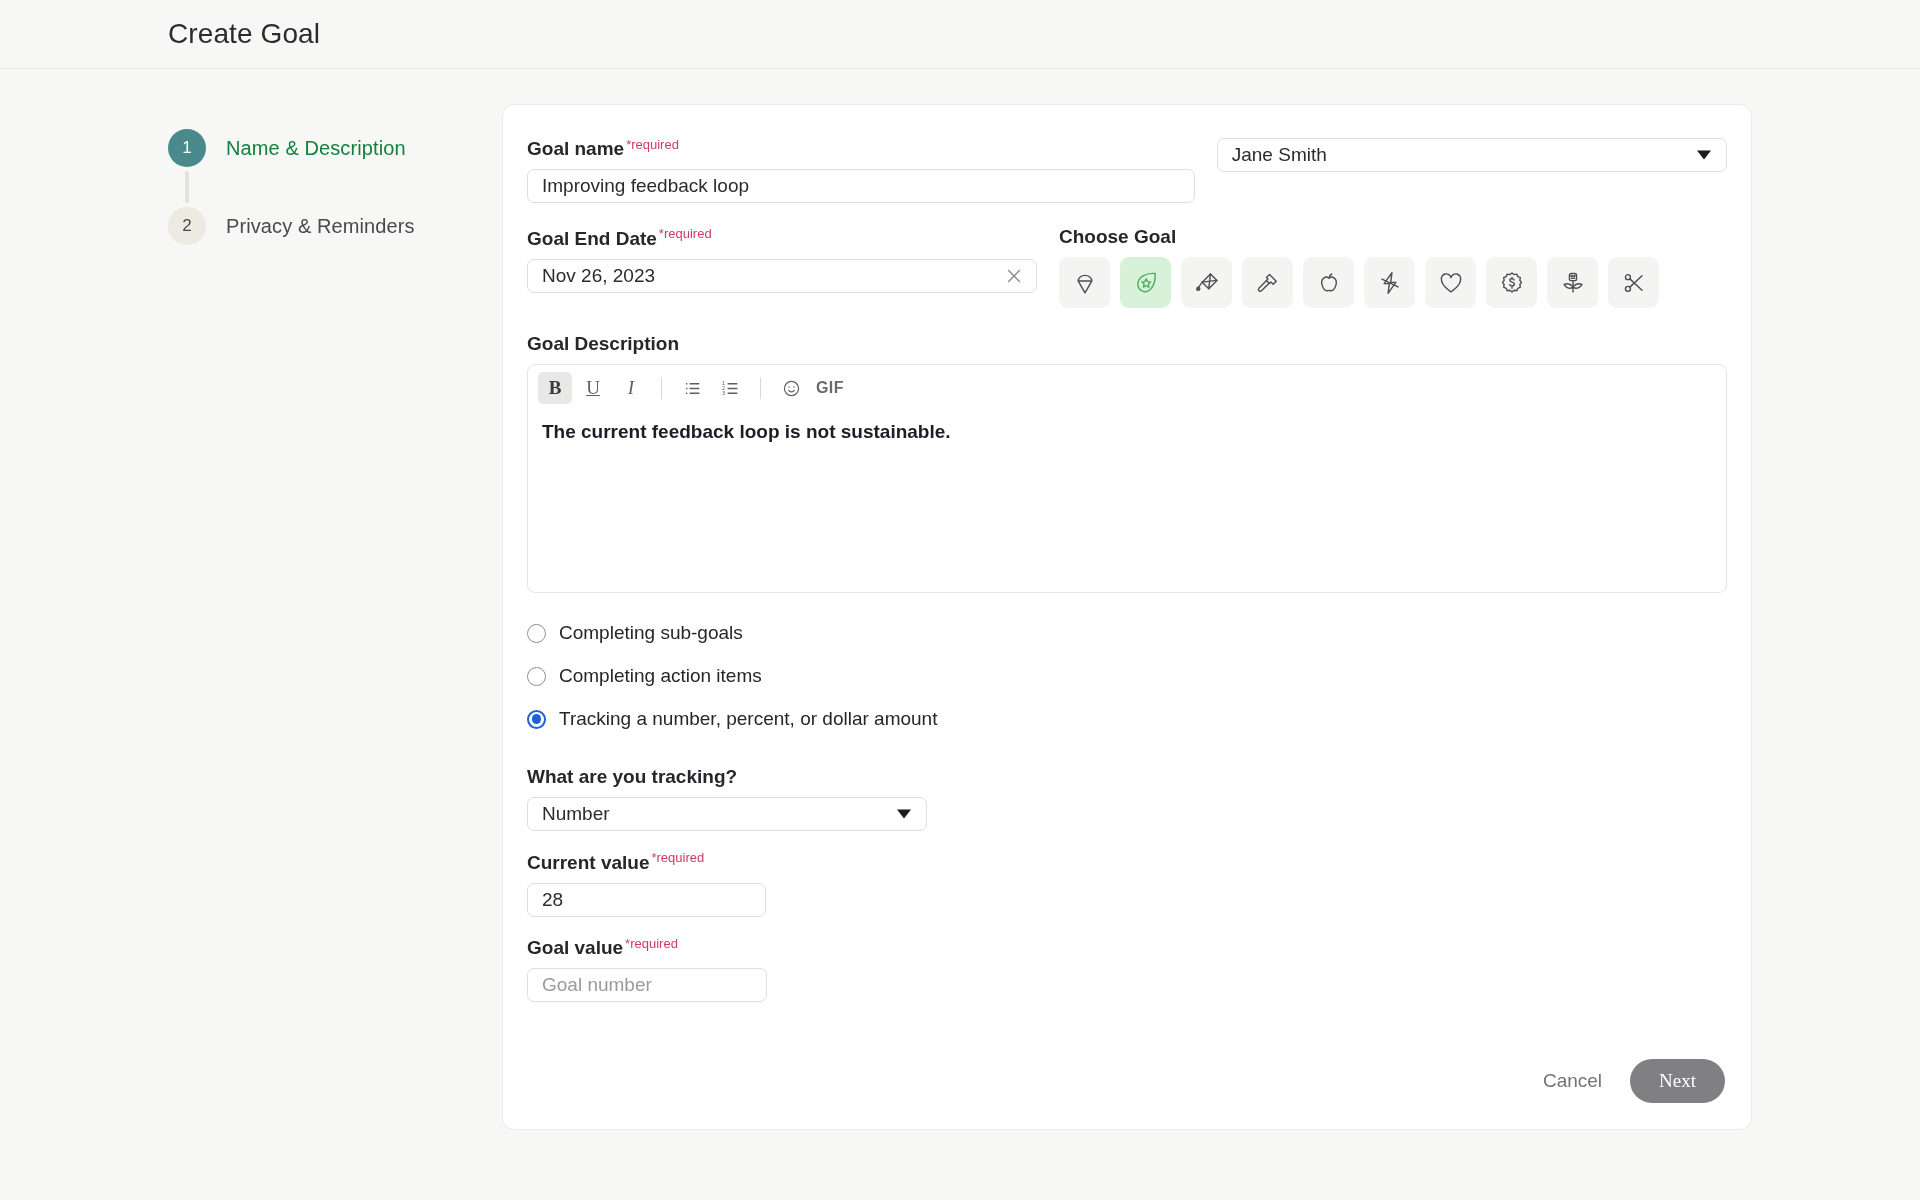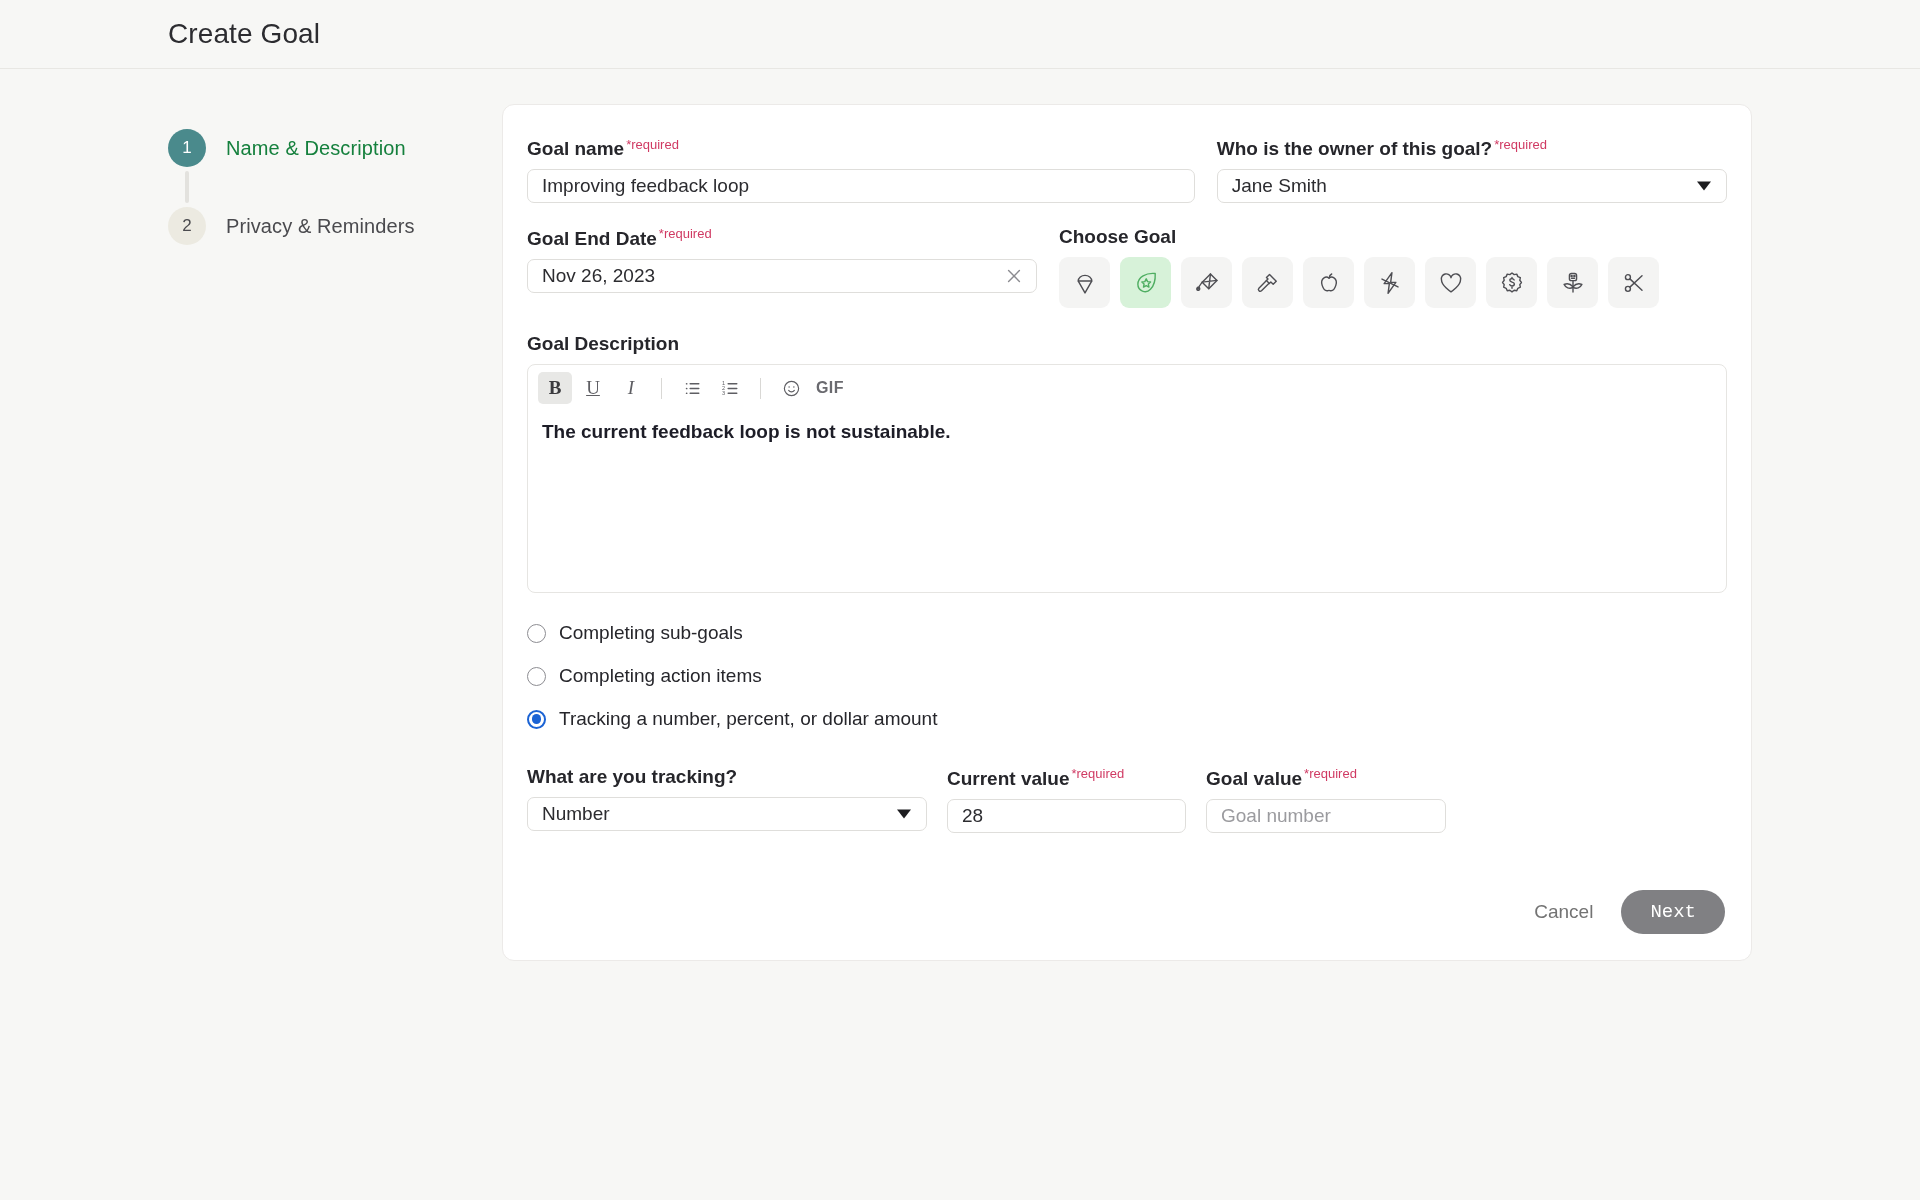--- a/index.html
+++ b/index.html
@@ -150,40 +150,40 @@
     flex: 0 0 auto; position: relative;
   }
   .radio.checked { border-color: #1b63d4; border-width: 2px; }
   .radio.checked::after {
     content: ""; position: absolute;
     inset: 2.6px; border-radius: 50%; background: #1b63d4;
   }
   .radio-label { font-size: 19px; color: #26262b; }
 
   
-  .track-row { display: flex; gap: 20px; margin-top: 30px; }
+  .track-row { display: flex; gap: 20px; margin-top: 30px; flex-direction: column; }
   .track-col-1 { width: 400px; }
   .track-col-2 { width: 239px; }
   .track-col-3 { width: 240px; }
 
   
   .card-footer {
     display: flex; align-items: center; justify-content: flex-end;
     gap: 10px; margin-top: 57px; padding-right: 2px;
   }
   .btn-cancel {
     font-size: 19px; color: #737373; background: none;
     border: none; padding: 11px 18px; cursor: pointer;
     font-family: inherit;
   }
   .btn-next {
     font-size: 19px; color: #ffffff; background: #808083;
     border: none; border-radius: 22px;
     padding: 11px 29px; cursor: pointer;
-    font-family: Liberation Mono, monospace;
+    font-family: Liberation Serif, serif;
   }
 </style>
 </head>
 <body>
 
 <div class="header">
   <div class="header-title">Create Goal</div>
 </div>
 
 <div class="page">
@@ -214,23 +214,20 @@
           <span class="field-label">Goal name</span><span class="req">*required</span>
         </div>
         <div class="input-wrap">
           <div class="input">
             <span>Improving feedback loop</span>
           </div>
         </div>
       </div>
 
       <div class="col-right">
-        <div class="label-row">
-          <span class="field-label">Who is the owner of this goal?</span><span class="req">*required</span>
-        </div>
         <div class="input-wrap">
           <div class="input">
             <span>Jane Smith</span>
           </div>
           <span class="caret"></span>
         </div>
       </div>
 
     </div>
 

